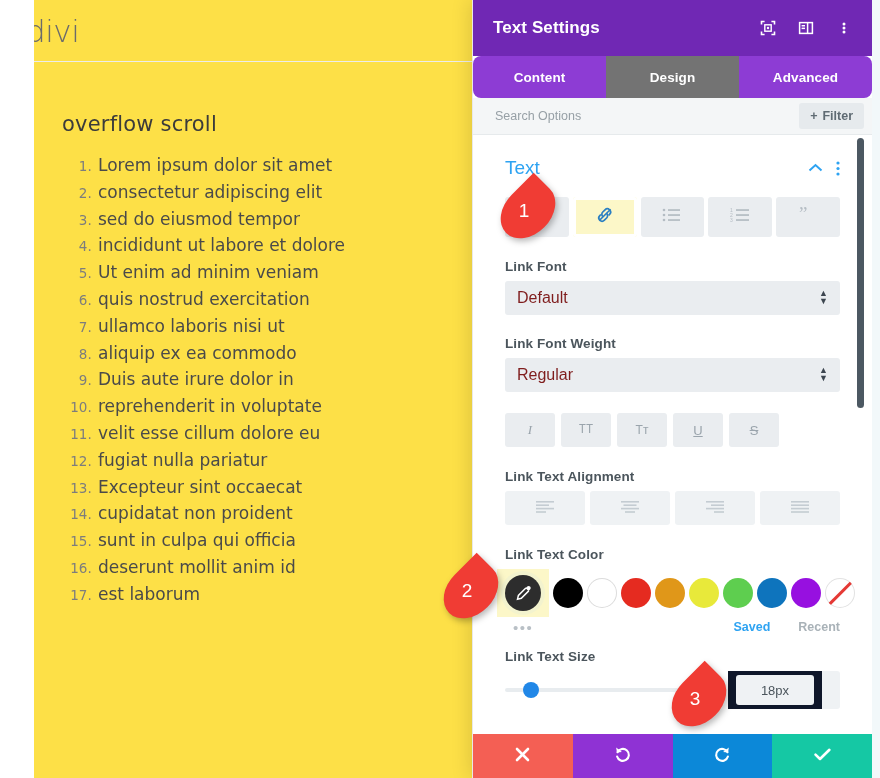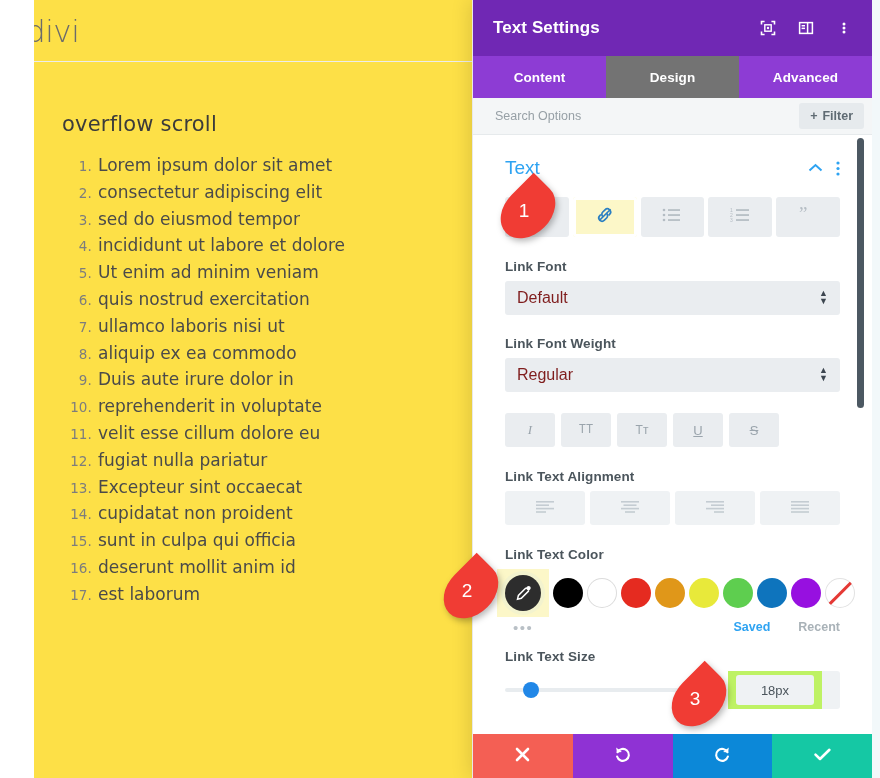--- a/index.html
+++ b/index.html
@@ -53,21 +53,21 @@
     color: #fff; font-size: 17px; font-weight: bold; flex: 1;
     letter-spacing: .1px;
   }
   .hdr-icons { display: flex; align-items: center; gap: 14px; }
   .hdr-btn {
     width: 24px; height: 24px; display: flex; align-items: center;
     justify-content: center; cursor: pointer;
   }
   .hdr-btn svg { display: block; }
 
-  .tabs { display: flex; height: 42px; flex: 0 0 42px; background: #8d3cd4; }
+  .tabs { display: flex; height: 42px; flex: 0 0 42px; background: #8d3cd4; border-radius: 8px; }
   .tab {
     flex: 1; display: flex; align-items: center; justify-content: center;
     color: #fff; font-size: 13.5px; font-weight: bold; cursor: pointer;
     letter-spacing: .1px;
   }
   .tab.active { background: #737373; }
 
   .search-bar {
     height: 37px; flex: 0 0 37px; background: #f4f6f7;
     border-bottom: 1px solid #e6eaec;
@@ -182,21 +182,21 @@
   .slider-row { display: flex; align-items: center; gap: 0; }
   .slider-track {
     flex: 1; height: 4px; background: #e8ecef; border-radius: 2px;
     position: relative; margin-right: 12px;
   }
   .slider-handle {
     position: absolute; left: 12.5%; top: 50%; transform: translate(-50%,-50%);
     width: 16px; height: 16px; border-radius: 50%; background: #2187e7;
     cursor: pointer;
   }
-  .value-hl { background: #bef264; padding: 4px 8px; display:flex;justify-content:center; }
+  .value-hl { background: #0f172a; padding: 4px 8px; display:flex;justify-content:center; }
   .value-box {
     width: 78px; height: 30px; background: #eff2f4; border-radius: 3px;
     display: flex; align-items: center; justify-content: center;
     font-size: 13px; color: #4b555c; cursor: text;
   }
   .value-box-tail {
     width: 18px; height: 38px; background: #eff2f4; border-radius: 0 3px 3px 0;
   }
 
   

